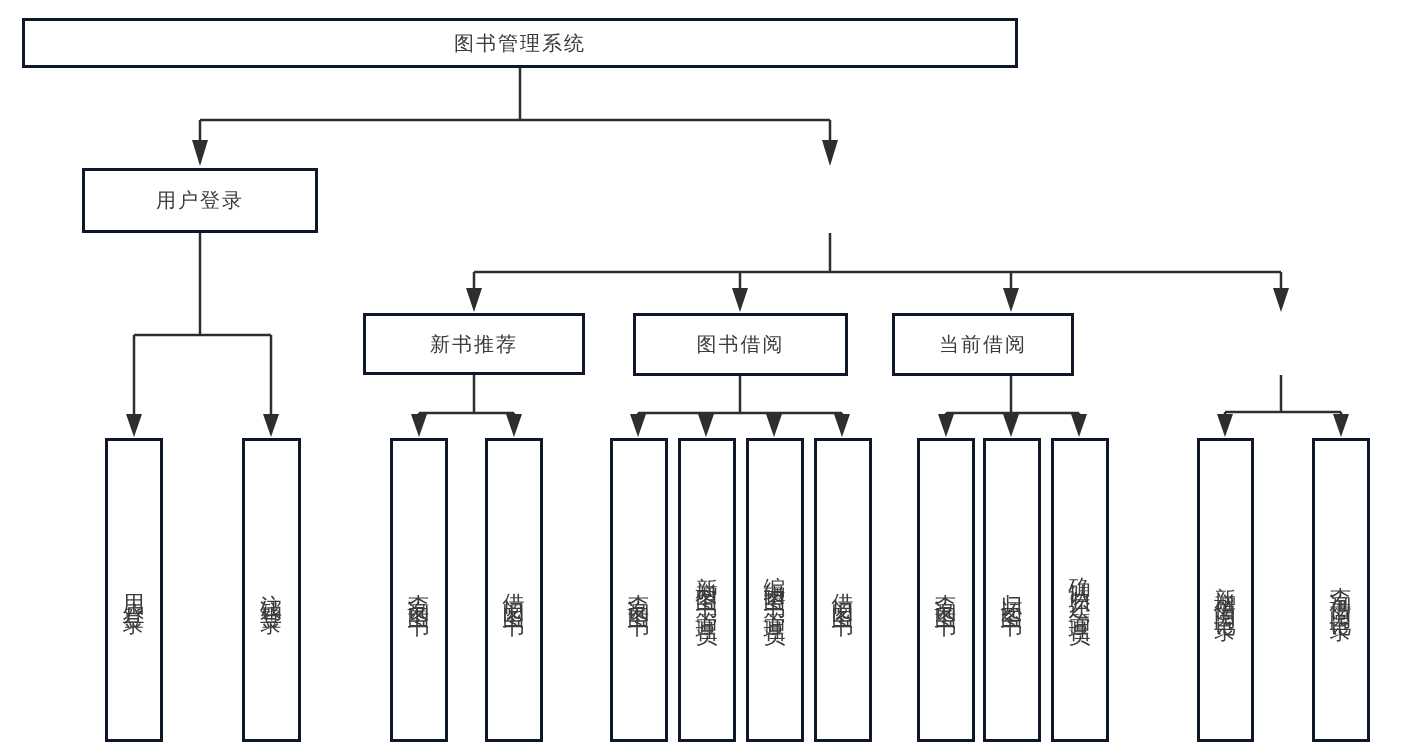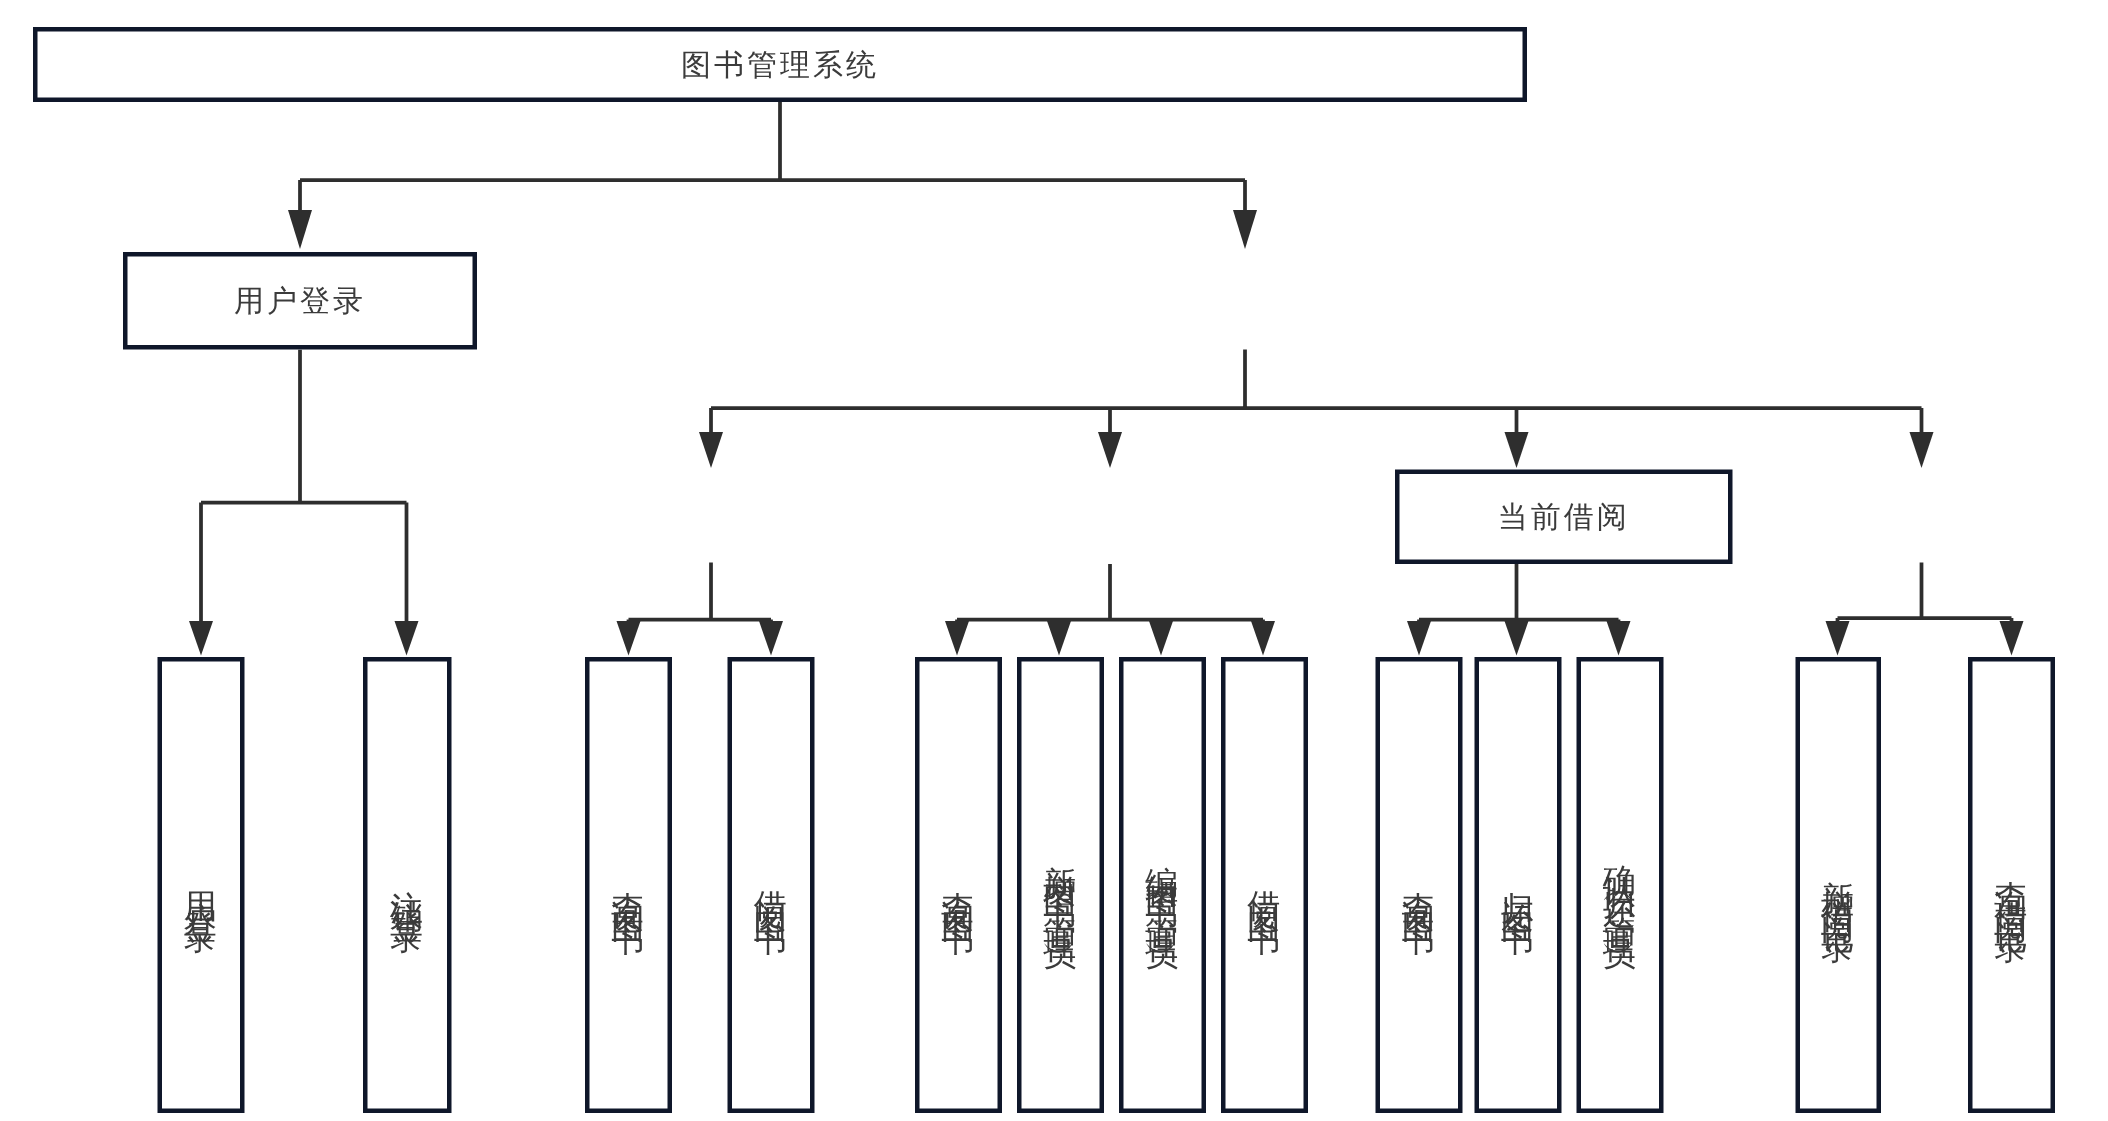--- a/index.html
+++ b/index.html
@@ -69,21 +69,27 @@
   </svg>
 
   <div class="box h" style="left:22px; top:18px; width:996px; height:50px;">
     <span>图书管理系统</span>
   </div>
 
   <div class="box h" style="left:82px; top:168px; width:236px; height:65px;">
     <span>用户登录</span>
   </div>
 
-  <div class="box h" style="left:930px; top:313px; width:225px; height:63px;">
+  <div class="box h" style="left:363px; top:313px; width:222px; height:62px;">
+    <span>新书推荐</span>
+  </div>
+  <div class="box h" style="left:633px; top:313px; width:215px; height:63px;">
+    <span>图书借阅</span>
+  </div>
+  <div class="box h" style="left:892px; top:313px; width:182px; height:63px;">
     <span>当前借阅</span>
   </div>
 
   <div class="box v" style="left:105px; top:438px; width:58px; height:304px;">
     <span>用户登录</span>
   </div>
   <div class="box v" style="left:242px; top:438px; width:59px; height:304px;">
     <span>注销登录</span>
   </div>
 

